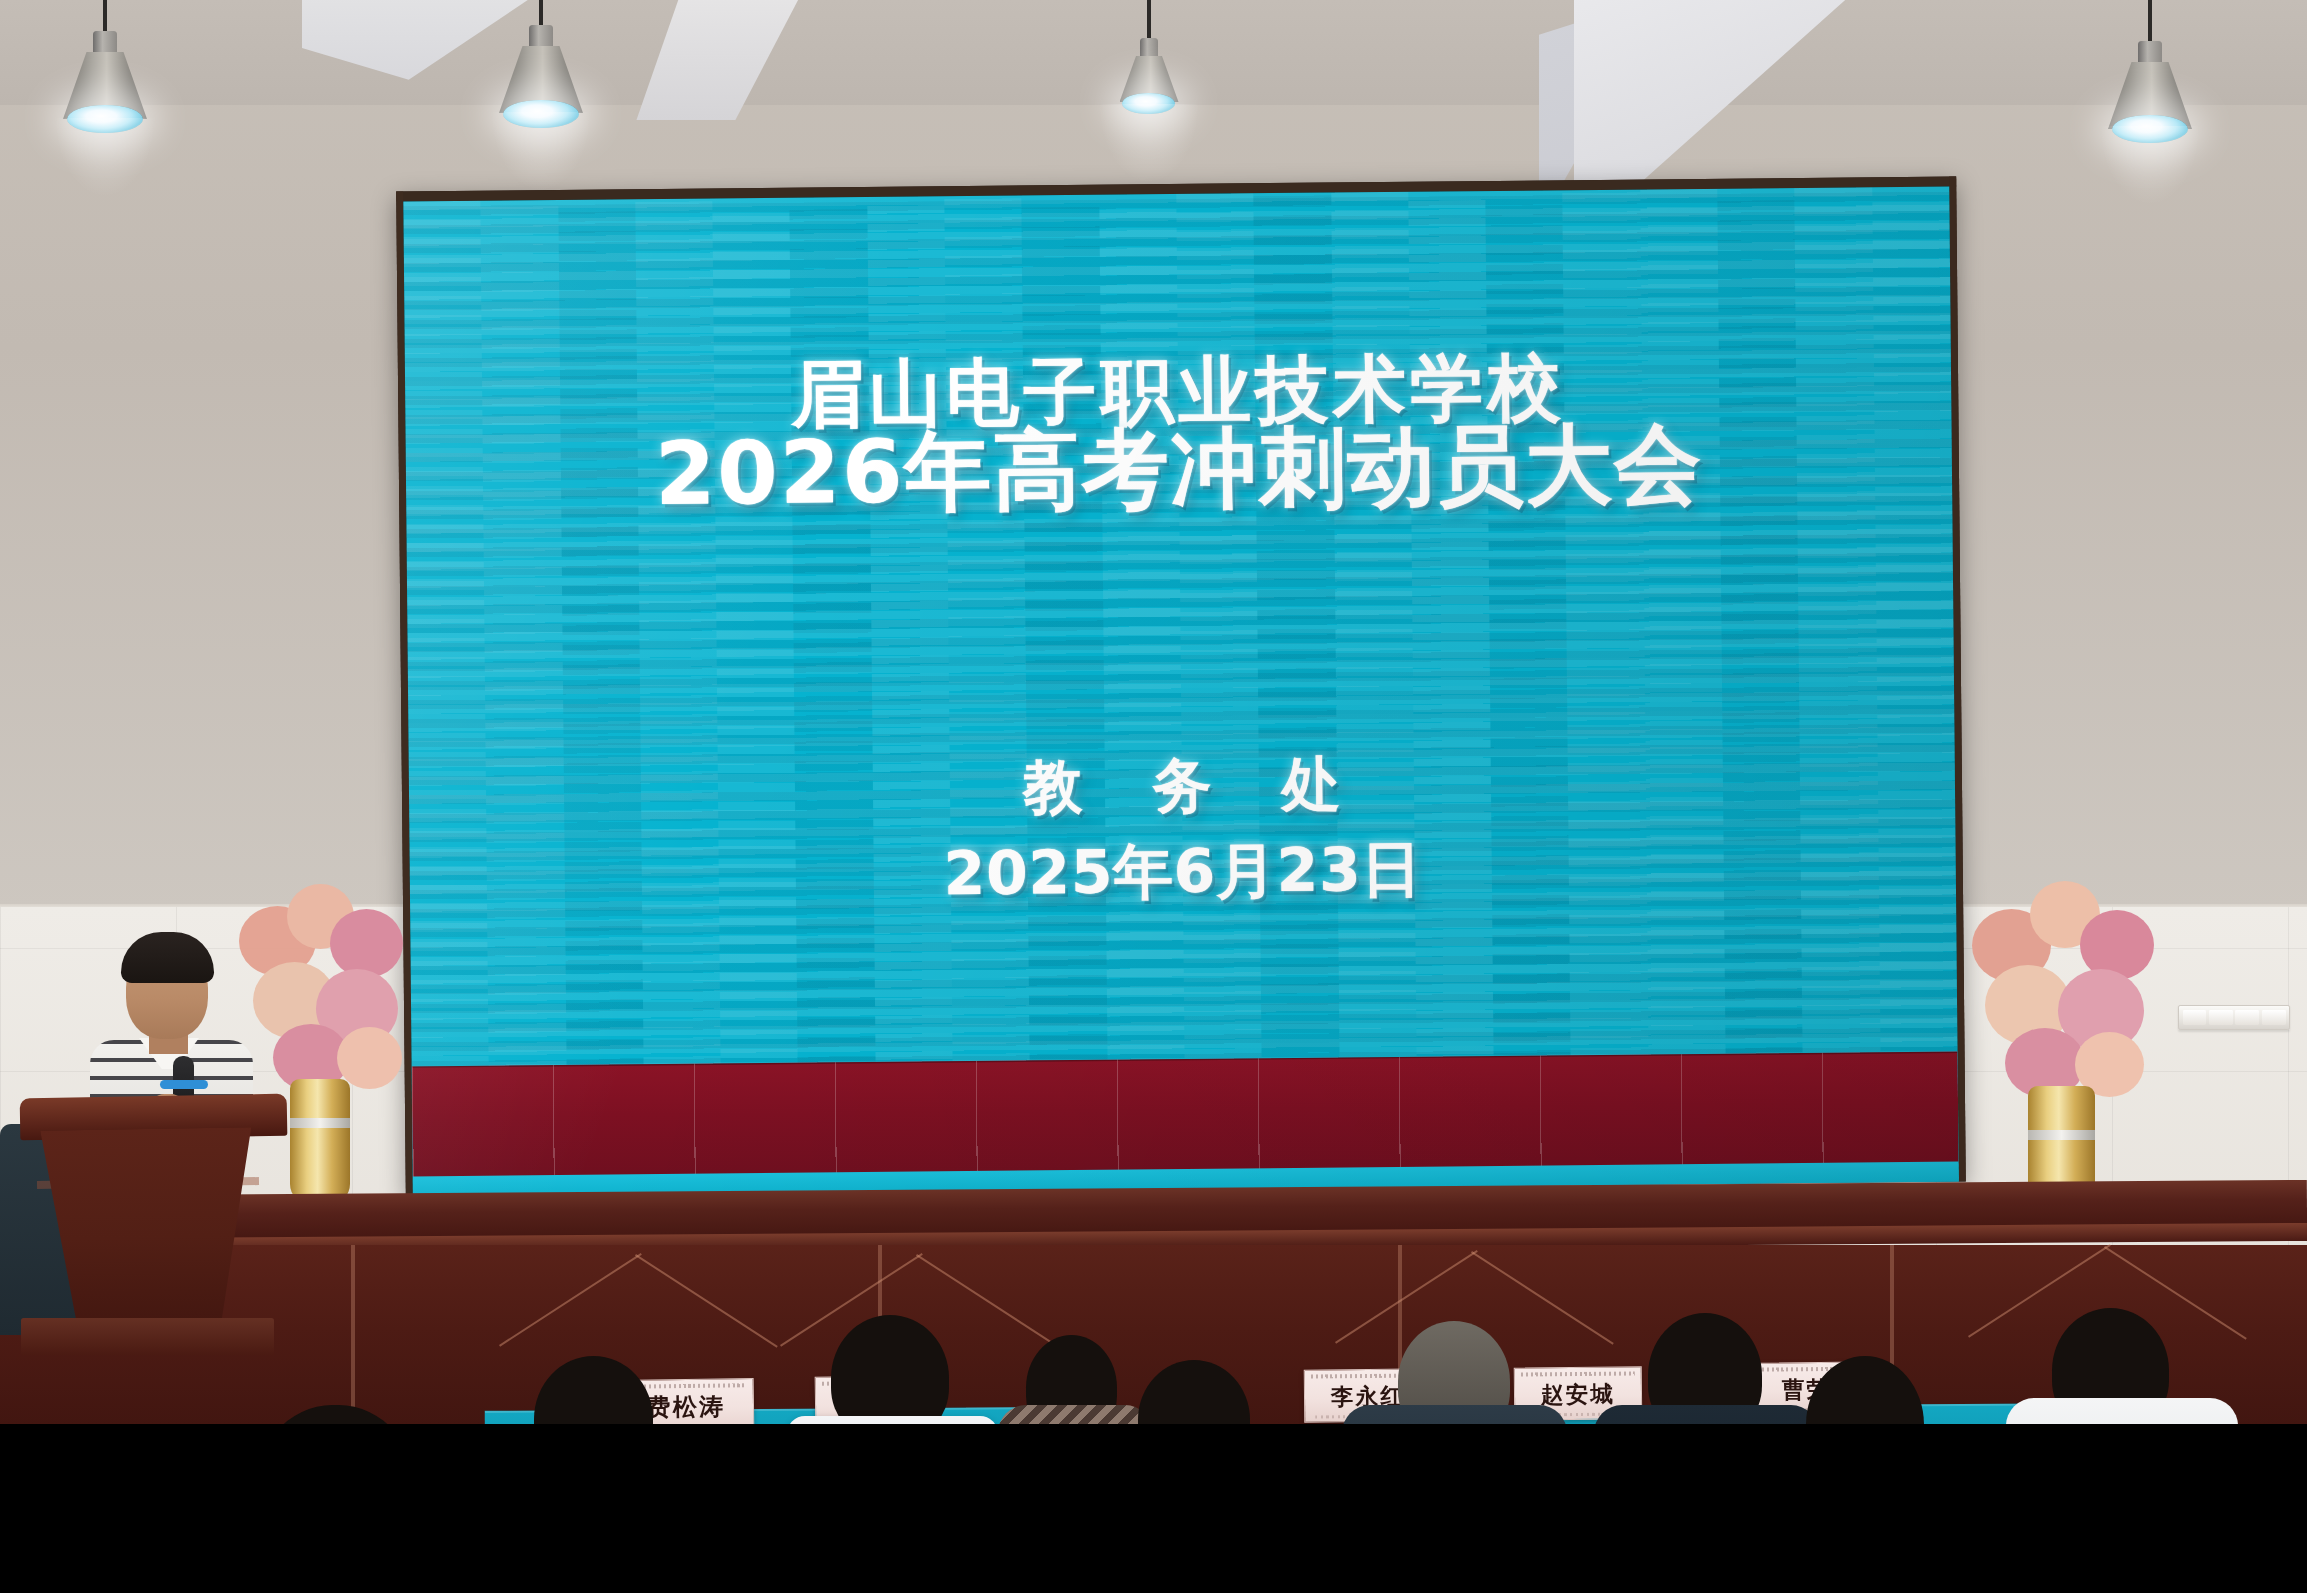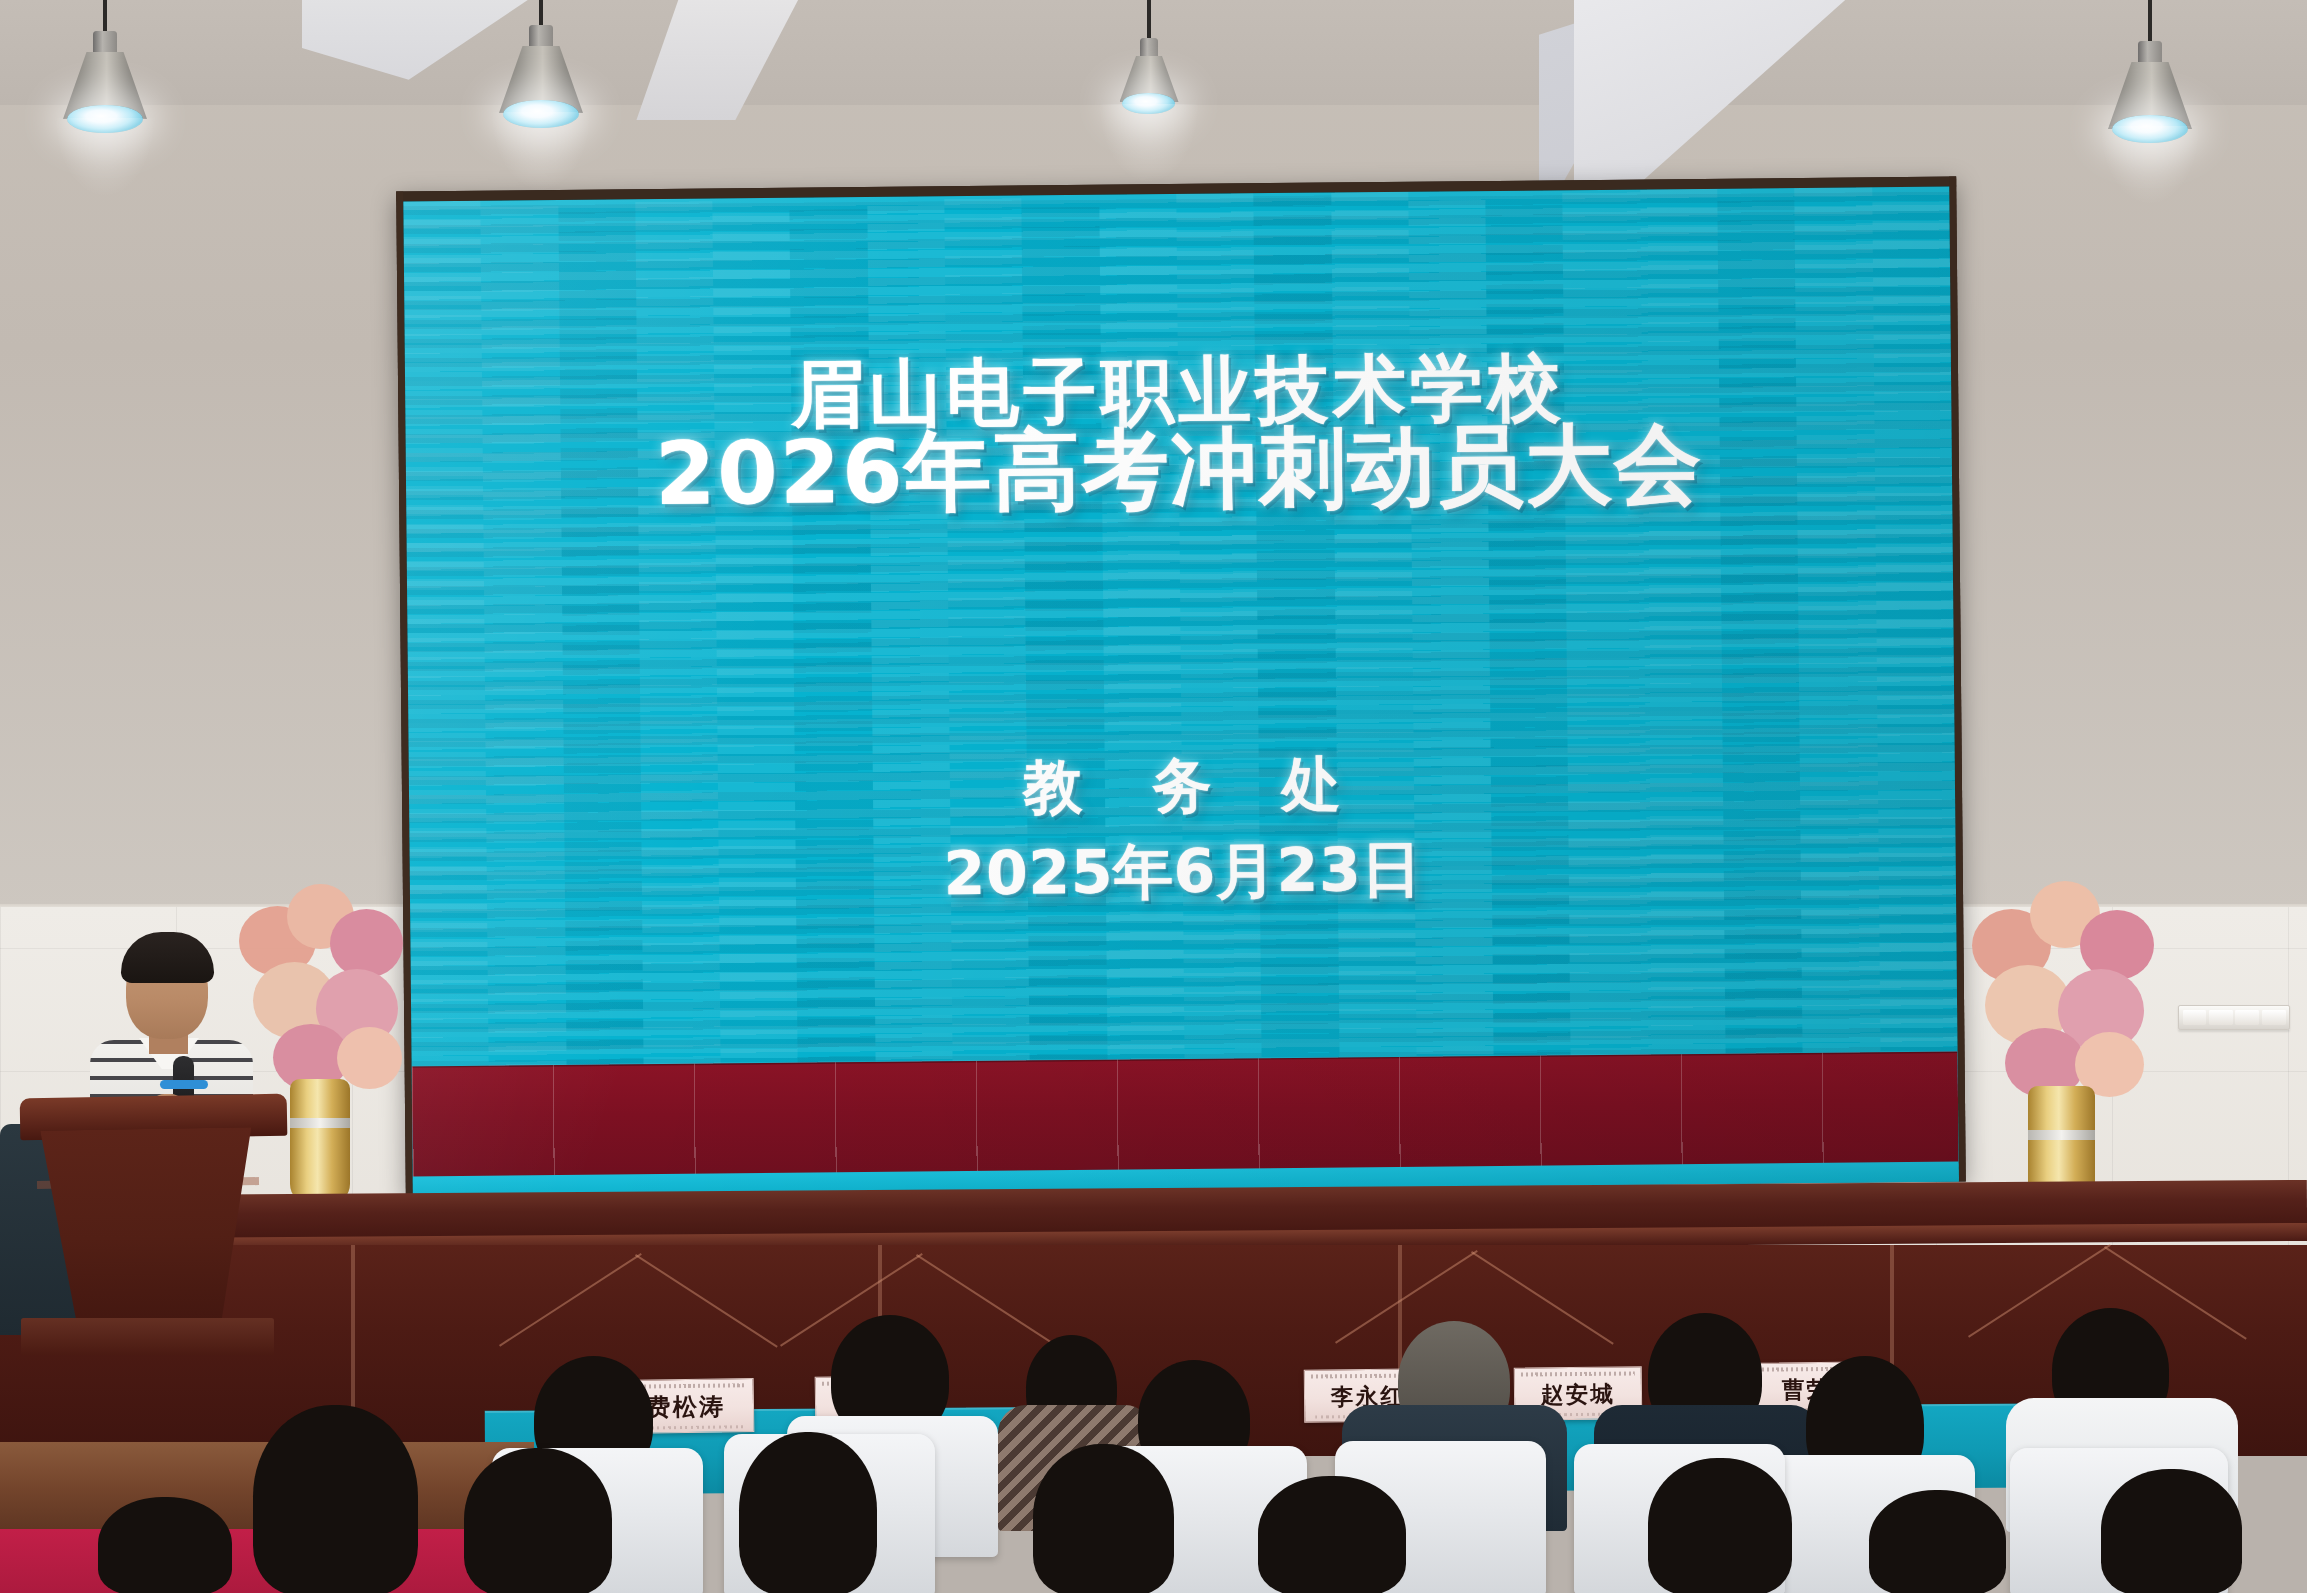--- a/index.html
+++ b/index.html
@@ -1,20 +1,20 @@
 <!DOCTYPE html>
 <html style="font-size:11.2px"><head>
 <meta charset="utf-8">
 <style>
   html,body{margin:0;padding:0;background:#000;}
   body{font-family:"Liberation Sans","DejaVu Sans",sans-serif;}
 
   #stage{
     position:relative;
-    width:2307px;height:1593px;
+    width:2307px;height:1424px;
     overflow:hidden;
     background:#b9b2ac;
   }
 
   
   .ceiling{
     position:absolute;left:0;top:0;width:2307px;height:105px;
     background:linear-gradient(180deg,#c4bdb6 0%,#bdb6af 100%);
   }
   .wall-upper{

